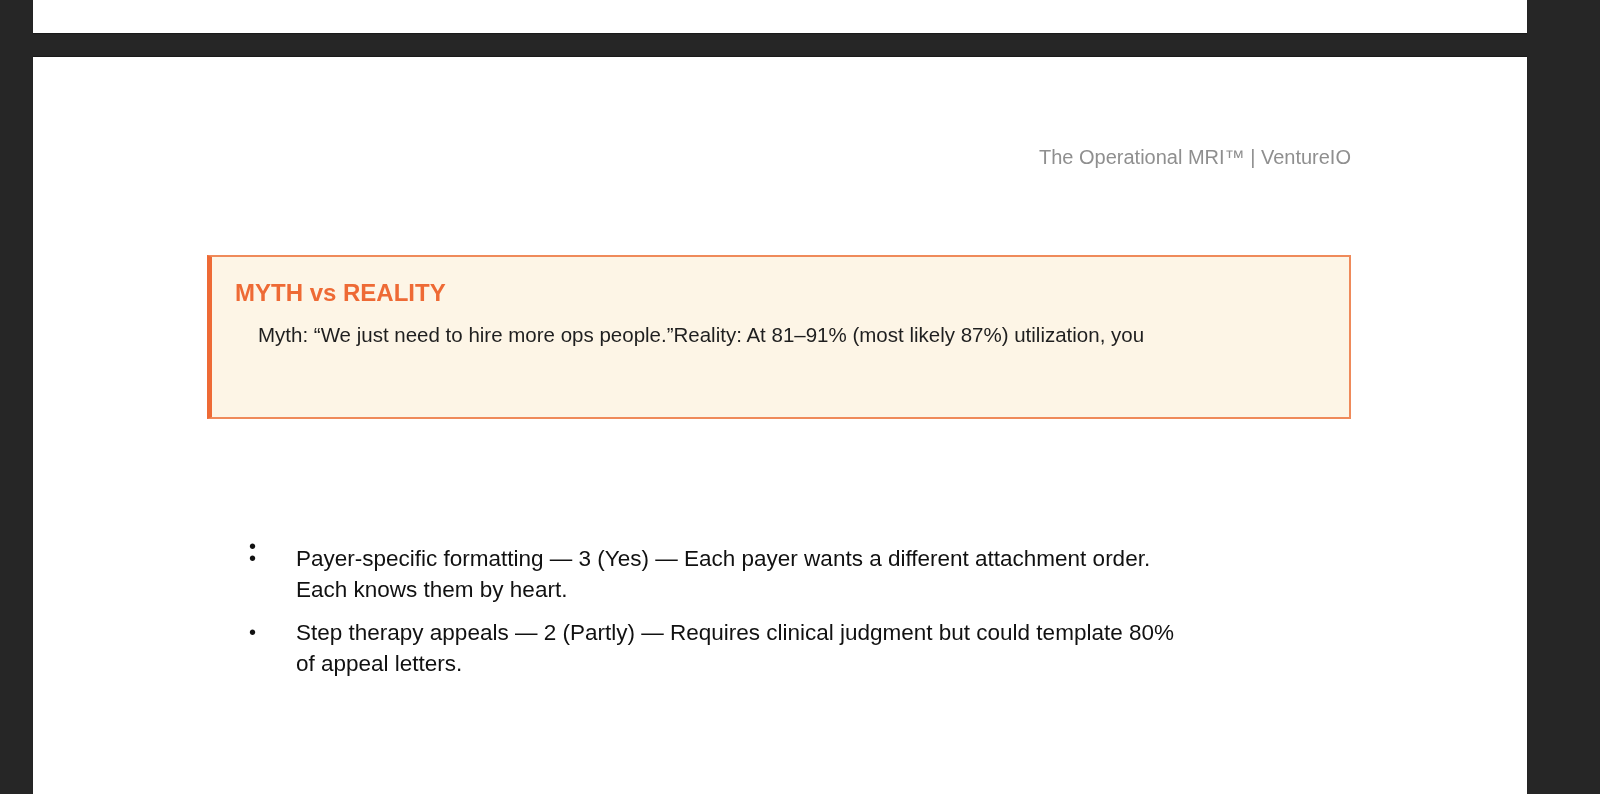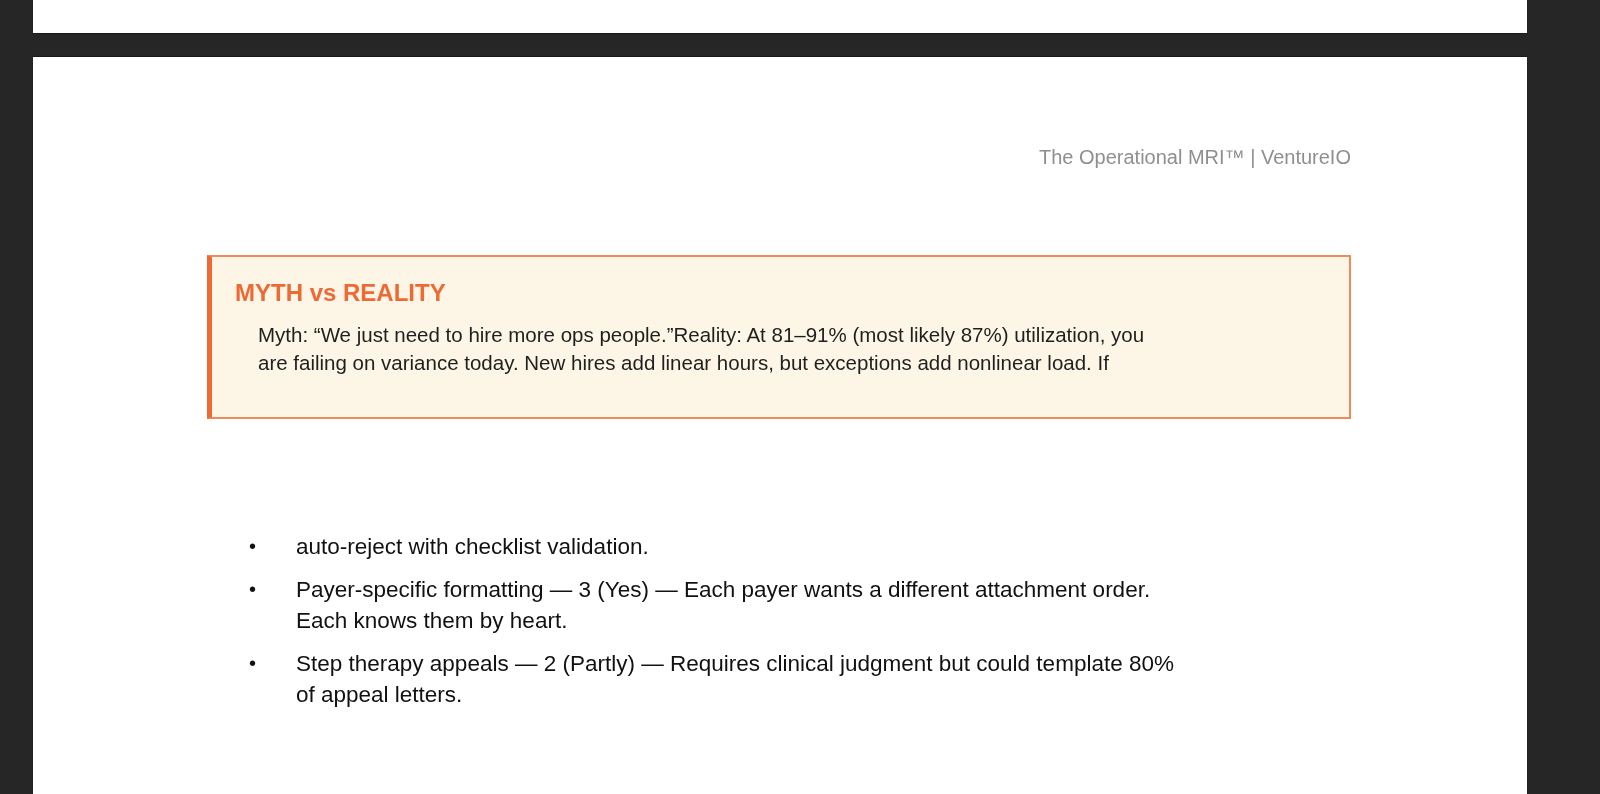--- a/index.html
+++ b/index.html
@@ -113,29 +113,27 @@
 <div class="viewer">
   <div class="page-prev"></div>
 
   <div class="page">
     <div class="running-header">The Operational MRI™ | VentureIO</div>
 
     <div class="callout">
       <div class="callout-title">MYTH vs REALITY</div>
       <div class="callout-body">
         <span class="line">Myth: “We just need to hire more ops people.”Reality: At 81–91% (most likely 87%) utilization, you</span>
-        <span class="line">are failing on variance today. New hires add linear hours, but exceptions add nonlinear load. If</span>
       </div>
     </div>
 
 
     <ul class="bullets">
       <li class="bullet-item">
         <span class="bullet-dot">•</span>
-        <span class="line">auto-reject with checklist validation.</span>
       </li>
       <li class="bullet-item">
         <span class="bullet-dot">•</span>
         <span class="line">Payer-specific formatting — 3 (Yes) — Each payer wants a different attachment order.</span>
         <span class="line">Each knows them by heart.</span>
       </li>
       <li class="bullet-item">
         <span class="bullet-dot">•</span>
         <span class="line">Step therapy appeals — 2 (Partly) — Requires clinical judgment but could template 80%</span>
         <span class="line">of appeal letters.</span>

